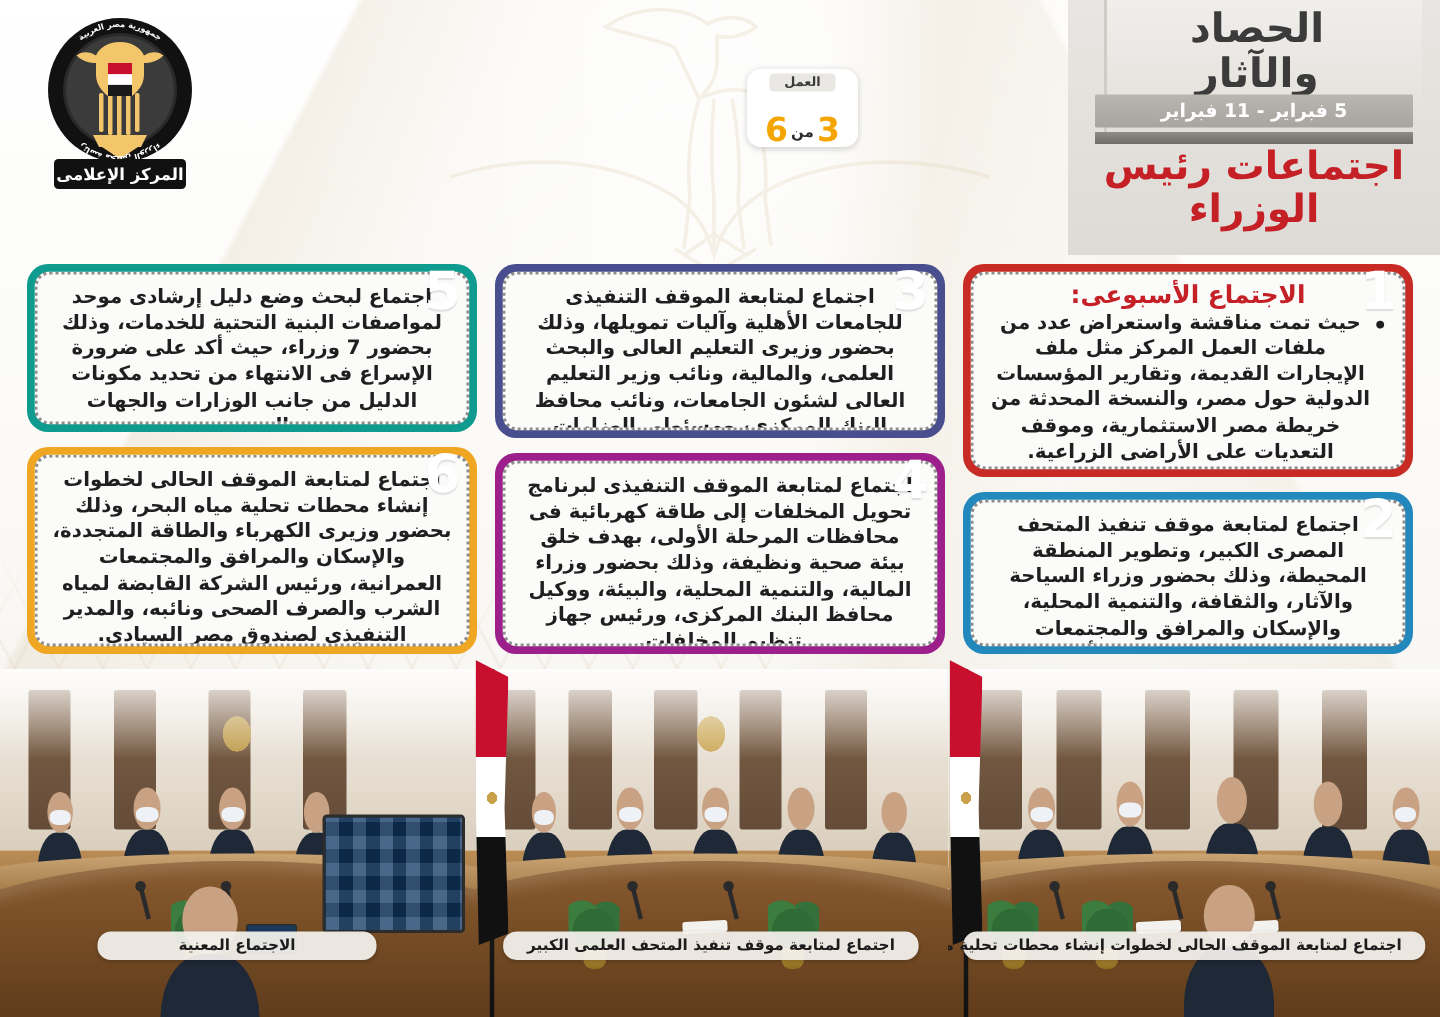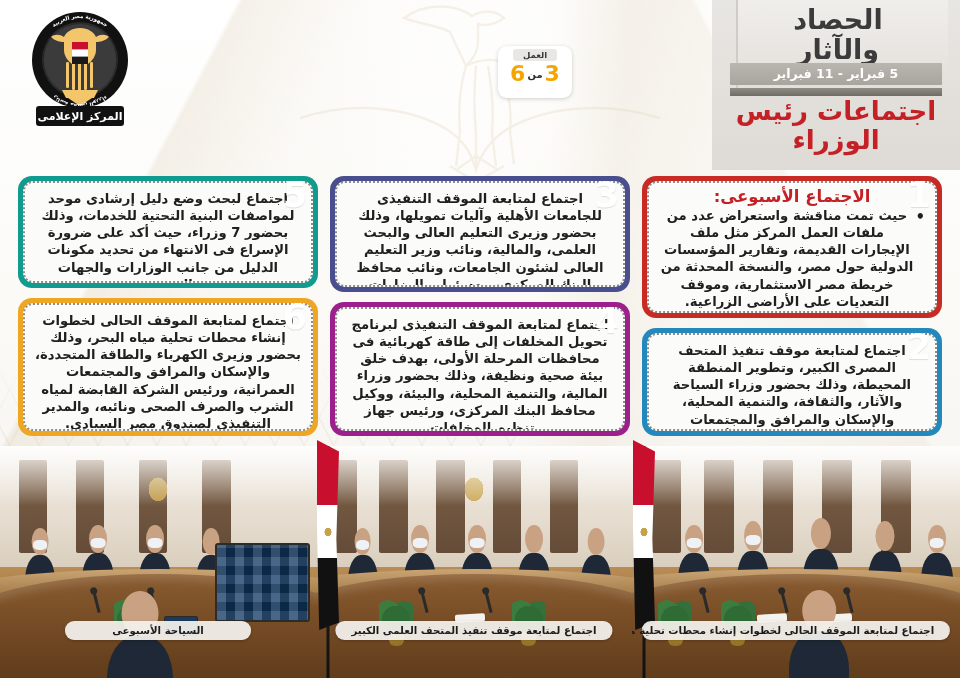--- a/index.html
+++ b/index.html
@@ -141,21 +141,21 @@
     width: 44px;
     font-size: 8.5px;
     font-weight: 700;
     color: #3a3a3a;
     background: #e9e7e3;
     border-radius: 3px;
     line-height: 12px;
   }
   .page-badge .pb-nums {
     display: block;
-    margin-top: 1px;
+    margin-top: 15px;
     font-size: 22px;
     font-weight: 700;
     color: #f5a500;
     line-height: 1.05;
     direction: rtl;
     text-align: center;
   }
   .page-badge .pb-nums .sep {
     font-size: 10px;
     color: #2d2d2d;
@@ -627,21 +627,21 @@
         <div class="table-top"></div>
         <div class="table"></div>
         <div class="screen"></div>
         <div class="plant" style="left:36%;"></div>
         <div class="laptop" style="left:52%;"></div>
         <div class="mic" style="left:30%;"></div>
         <div class="mic" style="left:48%;"></div>
         <div class="person" style="left:34%; bottom:-14%; width:66px; height:74px;"></div>
       </div>
       <div class="photo-fade"></div>
-      <div class="caption">السياحة الأسبوعى</div>
+      <div class="caption">الاجتماع المعنية</div>
     </div>
 
     <div class="flag-sep" style="left:315px;">
       <div class="pole"></div>
         <div class="cloth"></div>
     </div>
     <div class="flag-sep" style="left:631px;">
       <div class="pole"></div>
         <div class="cloth"></div>
     </div>

